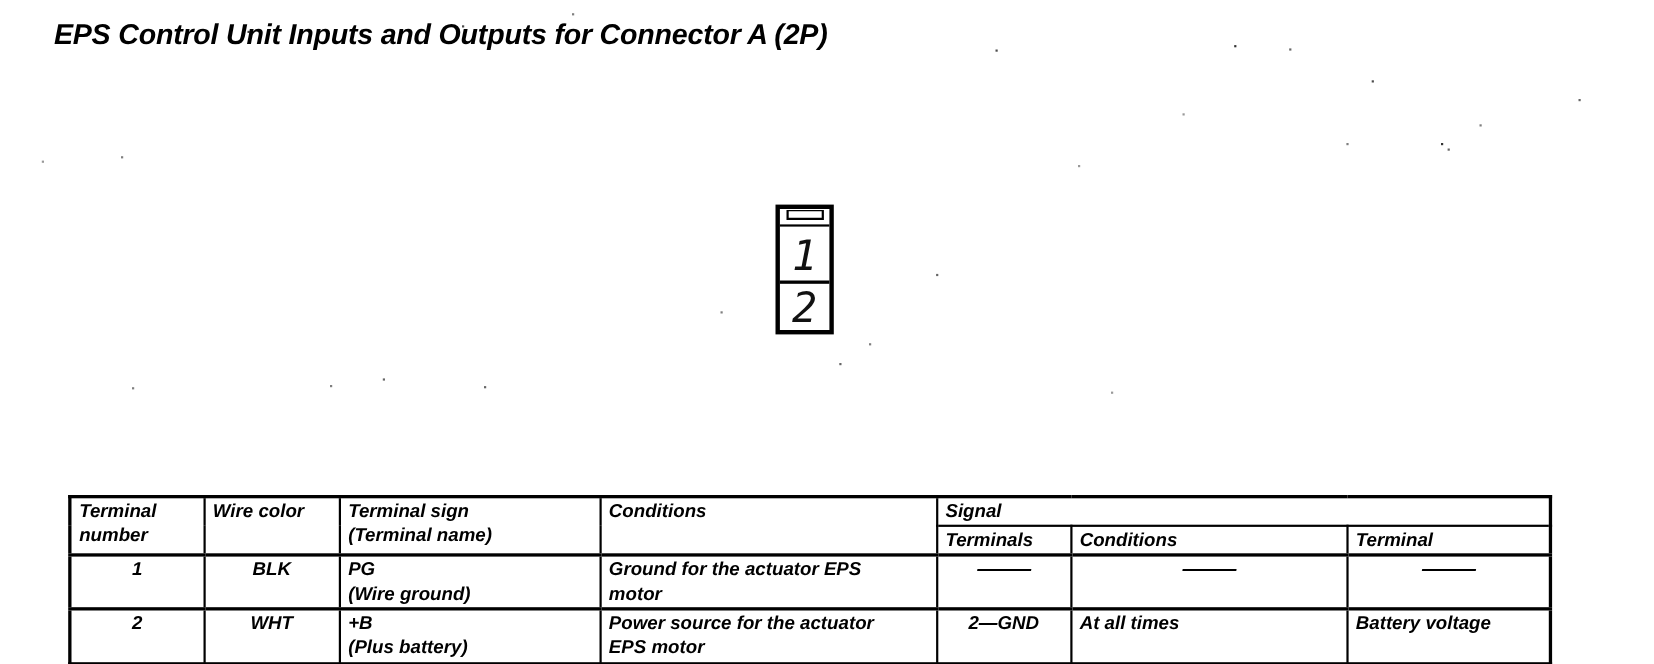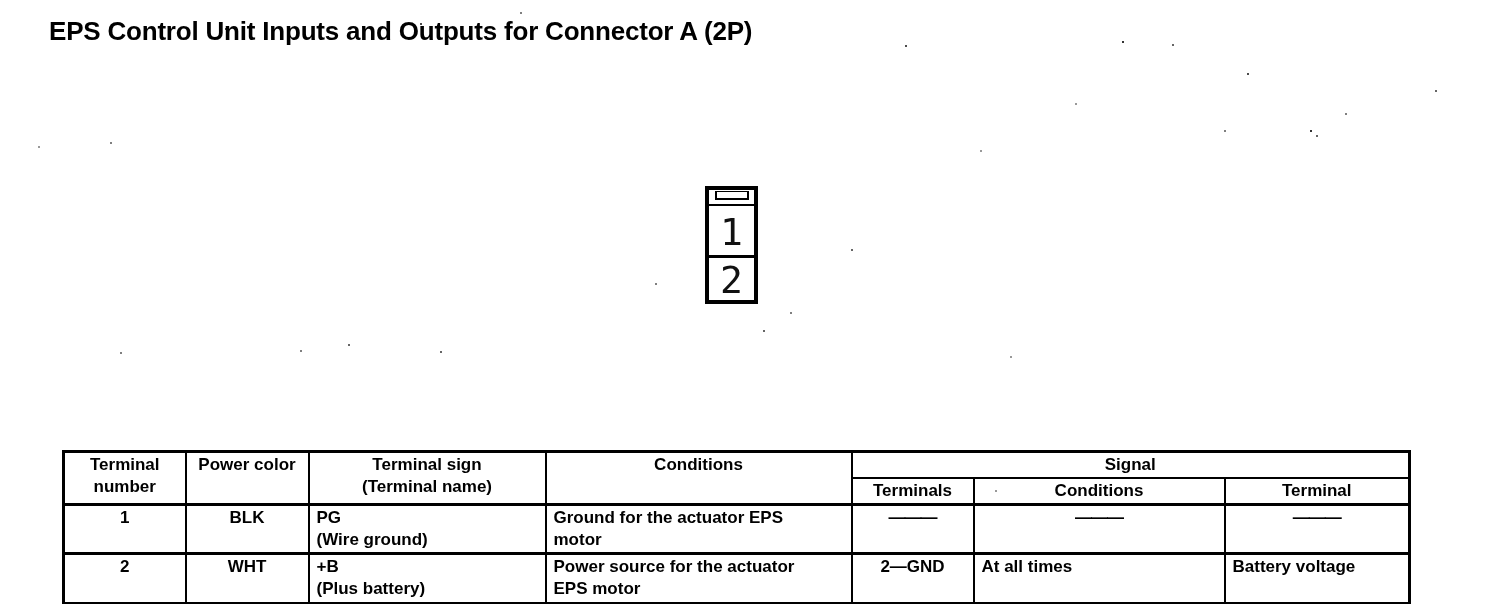--- a/index.html
+++ b/index.html
@@ -1,15 +1,15 @@
 <!DOCTYPE html>
 <html><head>
 <meta charset="utf-8">
 <style>
-  * { margin:0; padding:0; box-sizing:border-box; }
+  * { margin:0; padding:0; box-sizing:border-box;font-style:italic; }
   html,body { width:1504px; height:604px; background:#fff; overflow:hidden; }
   body { font-family:"Liberation Sans", sans-serif; color:#000; position:relative; }
 
   .page { position:absolute; inset:0; background:#fff; }
 
   .title {
     position:absolute; left:49px; top:16px;
     font-size:26px; font-weight:bold; letter-spacing:-0.2px;
     white-space:nowrap;
   }
@@ -48,21 +48,21 @@
   table.iotable {
     position:absolute; left:62px; top:450px;
     width:1346px; table-layout:fixed; border-collapse:collapse;
     font-size:17px; font-weight:bold; line-height:1.3;
     border:3px solid #000;
   }
   .iotable th, .iotable td {
     border:2px solid #000; padding:1px 7px; vertical-align:top;
     overflow:hidden;
   }
-  .iotable th { font-weight:bold; text-align:center; white-space:pre-line; }
+  .iotable th { font-weight:bold; text-align:left; white-space:pre-line; }
   .iotable .hb { border-bottom-width:3px; }       
   .iotable tr.hrow1 { height:22px; }
   .iotable tr.hrow2 { height:25px; }
   .iotable tr.drow  { height:47px; }
   .iotable tr.drow1 td { border-bottom-width:3px; }
   .iotable td.ctr { text-align:center; }
   .iotable td.lft { text-align:left; }
   .iotable td { white-space:pre-line; }
   .iotable .dash { letter-spacing:-1px; }
 
@@ -109,21 +109,21 @@
         <col style="width:237px">
       <col style="width:306px">
         <col style="width:122px">
         <col style="width:251px">
       <col style="width:185px">
     </colgroup>
     <tbody>
         <tr class="hrow1">
       <th rowspan="2" class="hb">Terminal
 number</th>
-      <th rowspan="2" class="hb">Power color</th>
+      <th rowspan="2" class="hb">Wire color</th>
       <th rowspan="2" class="hb">Terminal sign
 (Terminal name)</th>
       <th rowspan="2" class="hb">Conditions</th>
       <th colspan="3">Signal</th>
     </tr>
     <tr class="hrow2">
       <th class="hb">Terminals</th>
       <th class="hb">Conditions</th>
       <th class="hb">Terminal</th>
     </tr>

